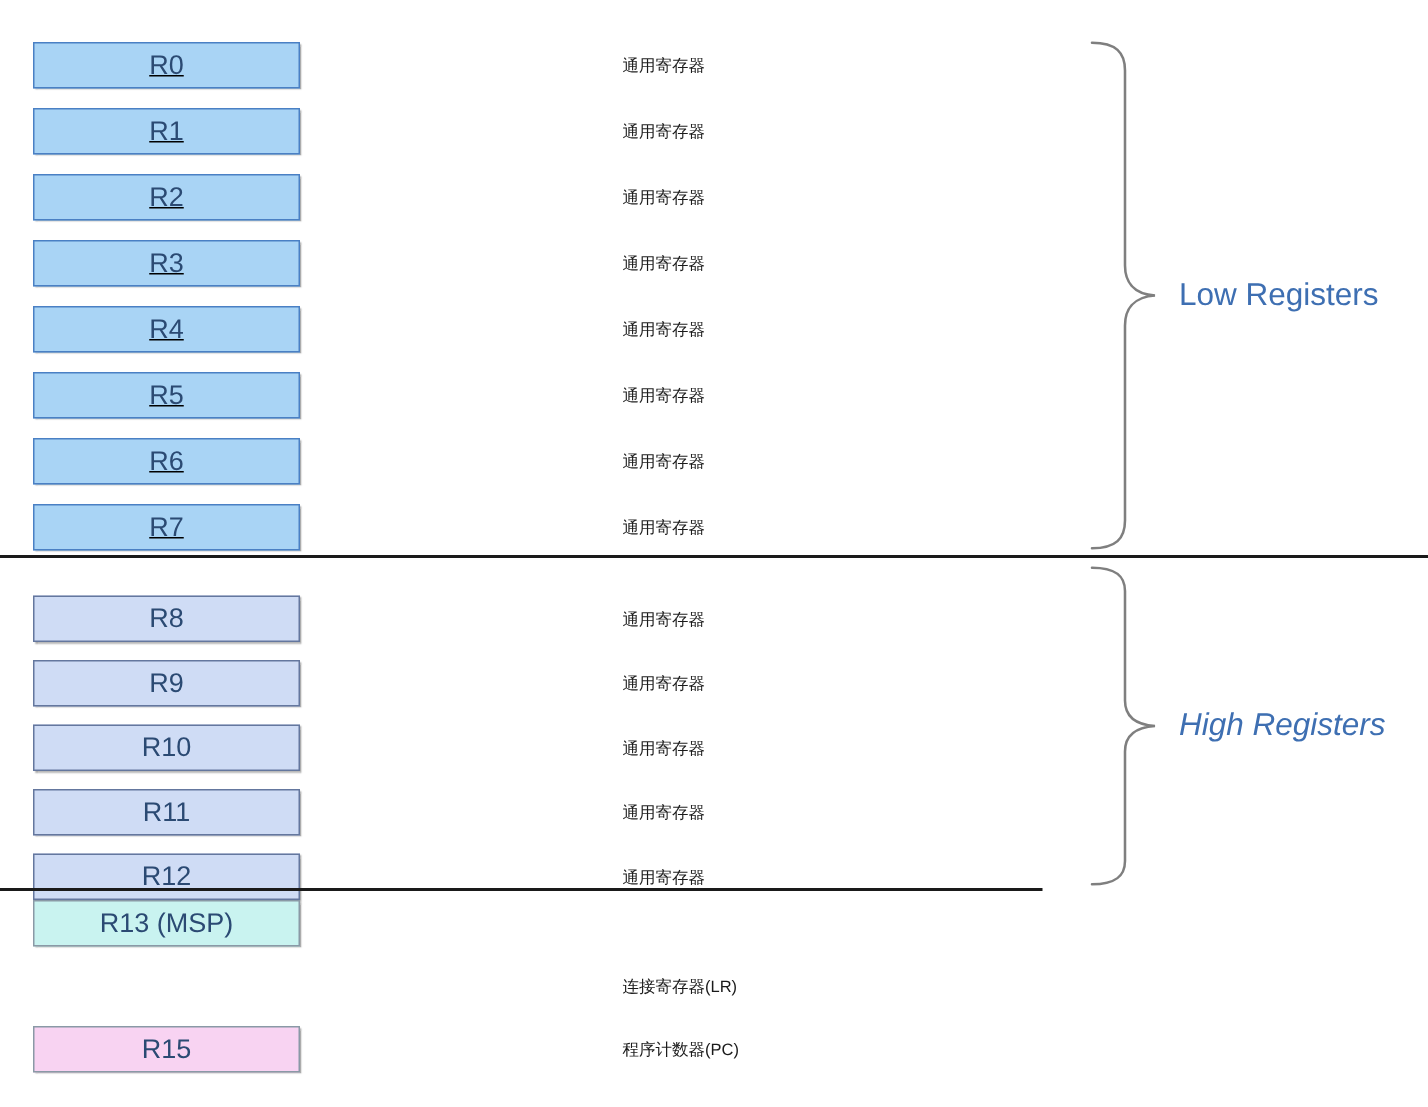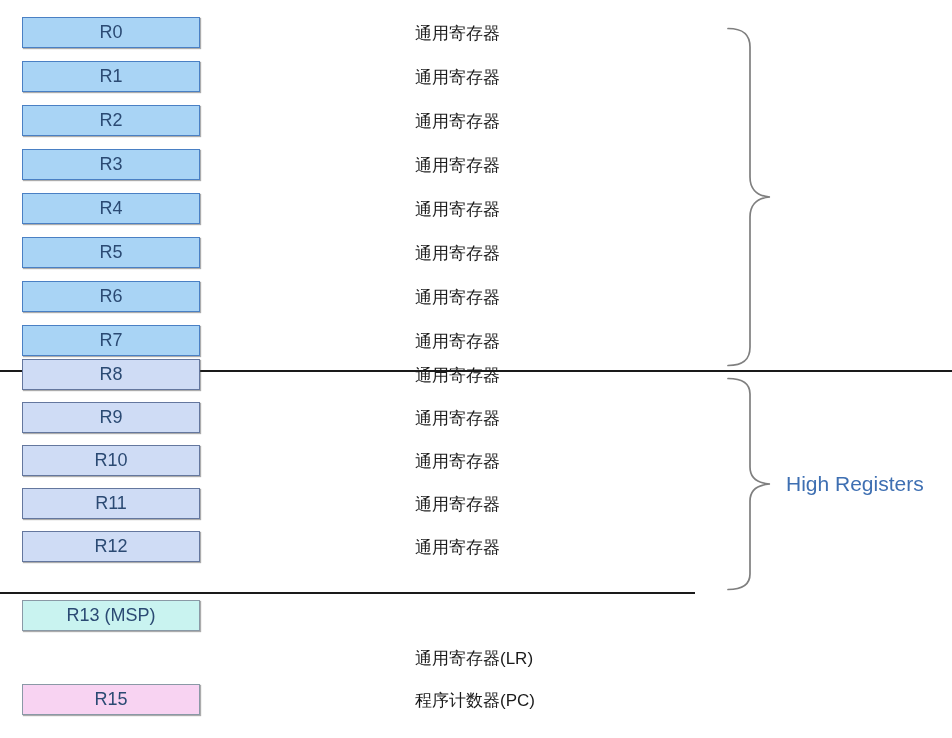--- a/index.html
+++ b/index.html
@@ -1,54 +1,54 @@
 <!DOCTYPE html>
 <html style="--low-fill: #A9D4F5; --low-border: #4A80C4; --high-fill: #CFDCF5; --high-border: #64779E; --msp-fill: #C9F3F0; --msp-border: #8A99A6; --psp-fill: #C9F3F0; --psp-border: #9FBCCB; --r14-fill: #DFF4D8; --r14-border: #8A99A6; --r15-fill: #F8D3F2; --r15-border: #8A99A6; --register-text: #2B4A73; --desc-text: #1A1A1A; --brace-label: #3E6FB2; --brace-stroke: #7F7F7F; --divider: #1A1A1A;"><head>
 <meta charset="utf-8">
 <style>
   html,body { margin:0; padding:0; background:#fff; }
   .canvas {
     position:relative; width:952px; height:738px; background:#fff;
     font-family:"Liberation Sans","DejaVu Sans",sans-serif; overflow:hidden;
   }
   .rows { position:absolute; left:22px; }
-  .rows-low  { top:17px; }
-  .rows-high { top:359px;text-align:center; }
+  .rows-low  { top:28px;text-decoration:underline; }
+  .rows-high { top:397px;text-align:center; }
   .rows-special { top:600px; }
   .reg-row { position:relative; display:flex; align-items:stretch; height:31px; }
   .rows-low .reg-row { margin-bottom:13px; }
   .rows-high .reg-row { margin-bottom:12px; }
   .rows-special .reg-row { margin-bottom:11px;align-items:flex-end; }
   .reg-box {
     box-sizing:border-box; width:178px; height:31px;
     display:flex; align-items:center; justify-content:center;
     font-size:18px; color:var(--register-text);
     border:1.6px solid; box-shadow:1px 1px 1px rgba(70,70,70,0.45);
   }
   .box-low  { background:var(--low-fill);  border-color:var(--low-border); }
   .box-high { background:var(--high-fill); border-color:var(--high-border); }
   .box-msp  { background:var(--msp-fill);  border-color:var(--msp-border); }
   .box-psp  { background:var(--psp-fill);  border-color:var(--psp-border); width:175px; margin-left:9px; }
   .box-r14  { background:var(--r14-fill);  border-color:var(--r14-border); }
   .box-r15  { background:var(--r15-fill);  border-color:var(--r15-border); }
   .reg-desc {
     position:absolute; left:393px; top:50%; transform:translateY(-50%);
-    font-size:17px; color:var(--desc-text); white-space:nowrap;
+    font-size:11px; color:var(--desc-text); white-space:nowrap;
   }
   .divider { position:absolute; height:0; border-top:2px solid var(--divider); }
   .divider-1 { top:370px; left:0; width:952px; }
   .divider-2 { top:592px; left:0; width:695px; }
   .brace { position:absolute; left:722px; }
   .brace path { fill:none; stroke:var(--brace-stroke); stroke-width:1.7; stroke-linecap:round; }
   .brace-label {
     position:absolute; left:786px; transform:translateY(-50%);
     font-size:21px; color:var(--brace-label); white-space:nowrap;
   }
   .brace-label-low  { top:197px; }
-  .brace-label-high { top:484px; }
+  .brace-label-high { top:484px;font-style:italic; }
 </style>
 </head>
 <body>
 
 <div class="canvas">
 
   <div class="rows rows-low">
     <div class="reg-row">
       <div class="reg-box box-low">R0</div>
       <div class="reg-desc">通用寄存器</div>
@@ -108,30 +108,31 @@
     </div>
   </div>
 
   <div class="divider divider-2"></div>
 
   <div class="rows rows-special">
     <div class="reg-row">
       <div class="reg-box box-msp">R13 (MSP)</div>
     </div>
     <div class="reg-row">
-      <div class="reg-desc">通用寄存器(LR)</div>
+      <div class="reg-desc">连接寄存器(LR)</div>
     </div>
     <div class="reg-row">
       <div class="reg-box box-r15">R15</div>
       <div class="reg-desc">程序计数器(PC)</div>
     </div>
   </div>
 
   <svg class="brace" style="top:27px" width="52" height="340" viewBox="0 0 52 340">
     <path d="M 6 1.5 C 22 1.5, 28 8, 28 20 L 28 150 C 28 160, 33 169, 48 170 C 33 171, 28 180, 28 190 L 28 320 C 28 332, 22 338.5, 6 338.5"></path>
   </svg>
+  <div class="brace-label brace-label-low">Low Registers</div>
 
   <svg class="brace" style="top:377px" width="52" height="214" viewBox="0 0 52 214">
     <path d="M 6 1.5 C 22 1.5, 28 7, 28 17 L 28 90 C 28 99, 33 106, 48 107 C 33 108, 28 115, 28 124 L 28 197 C 28 207, 22 212.5, 6 212.5"></path>
   </svg>
   <div class="brace-label brace-label-high">High Registers</div>
 
 </div>
 
 </body></html>

